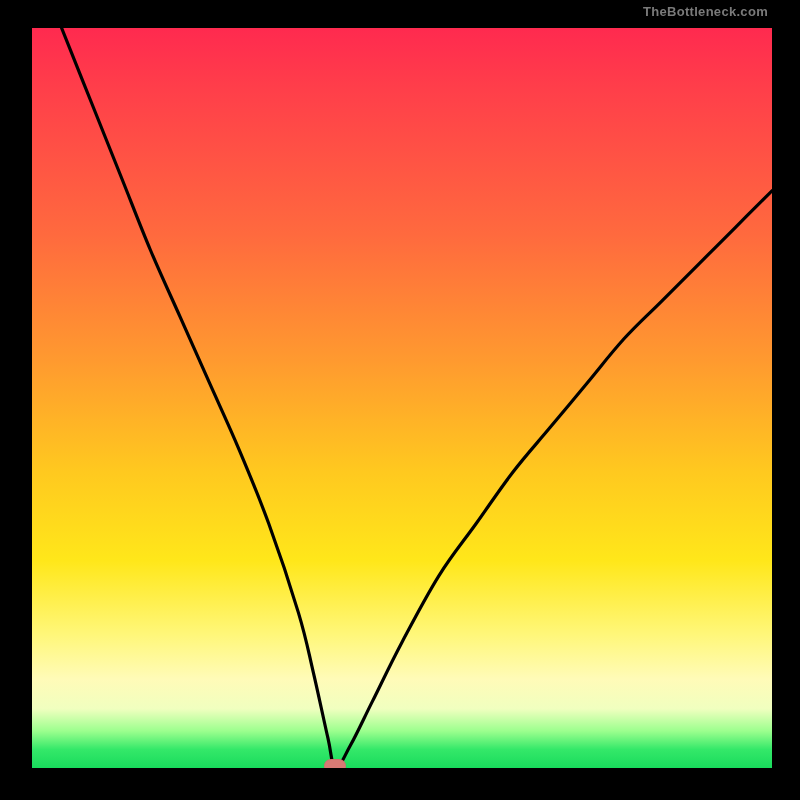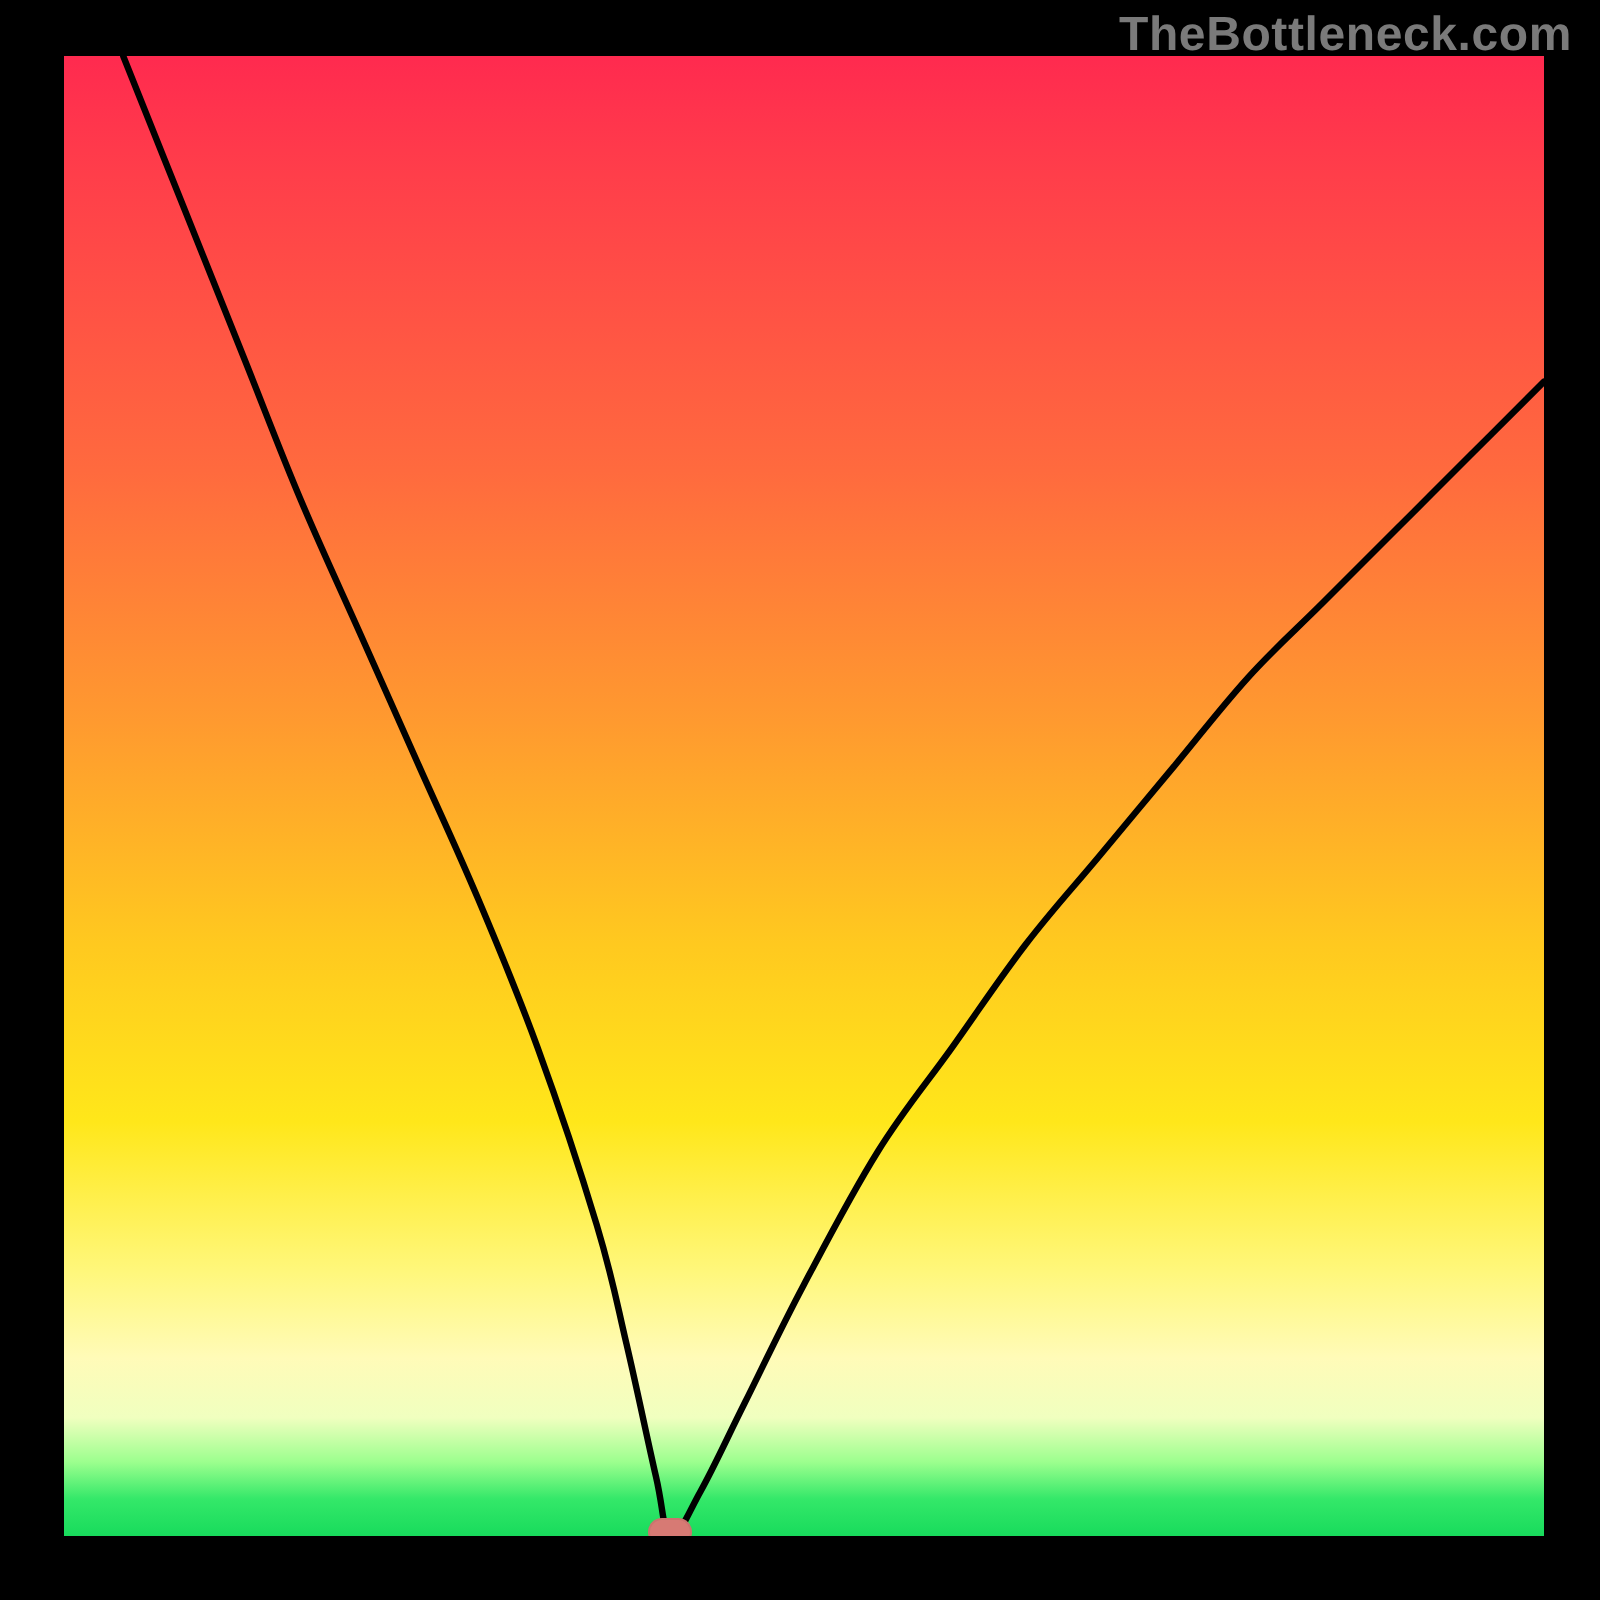--- a/index.html
+++ b/index.html
@@ -13,23 +13,23 @@
   }
   .frame {
     position: relative;
     width: 800px;
     height: 800px;
     background: #000;
   }
   .watermark {
     position: absolute;
     top: 4px;
-    right: 14px;
+    right: 32px;
     color: #7a7a7a;
-    font-size: 24px;
+    font-size: 13px;
     font-weight: 600;
     letter-spacing: 0.3px;
     z-index: 5;
   }
   .plot-area {
     position: absolute;
     left: 32px;
     top: 28px;
     width: 740px;
     height: 740px;

